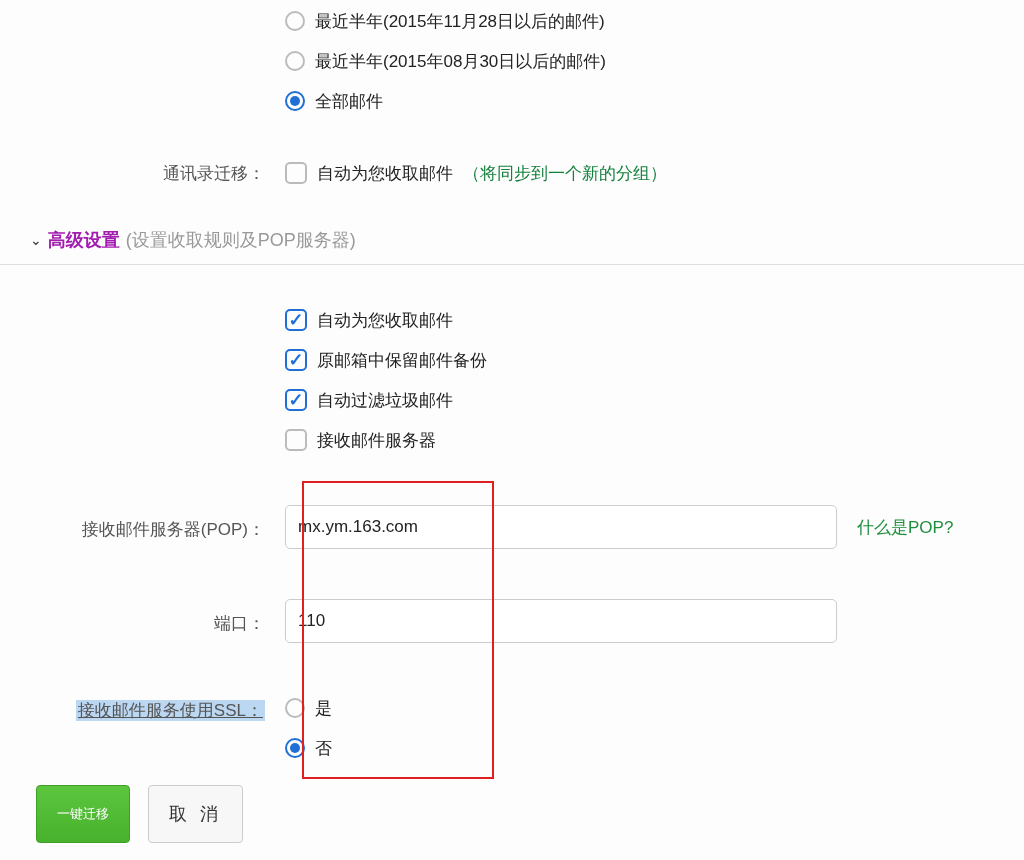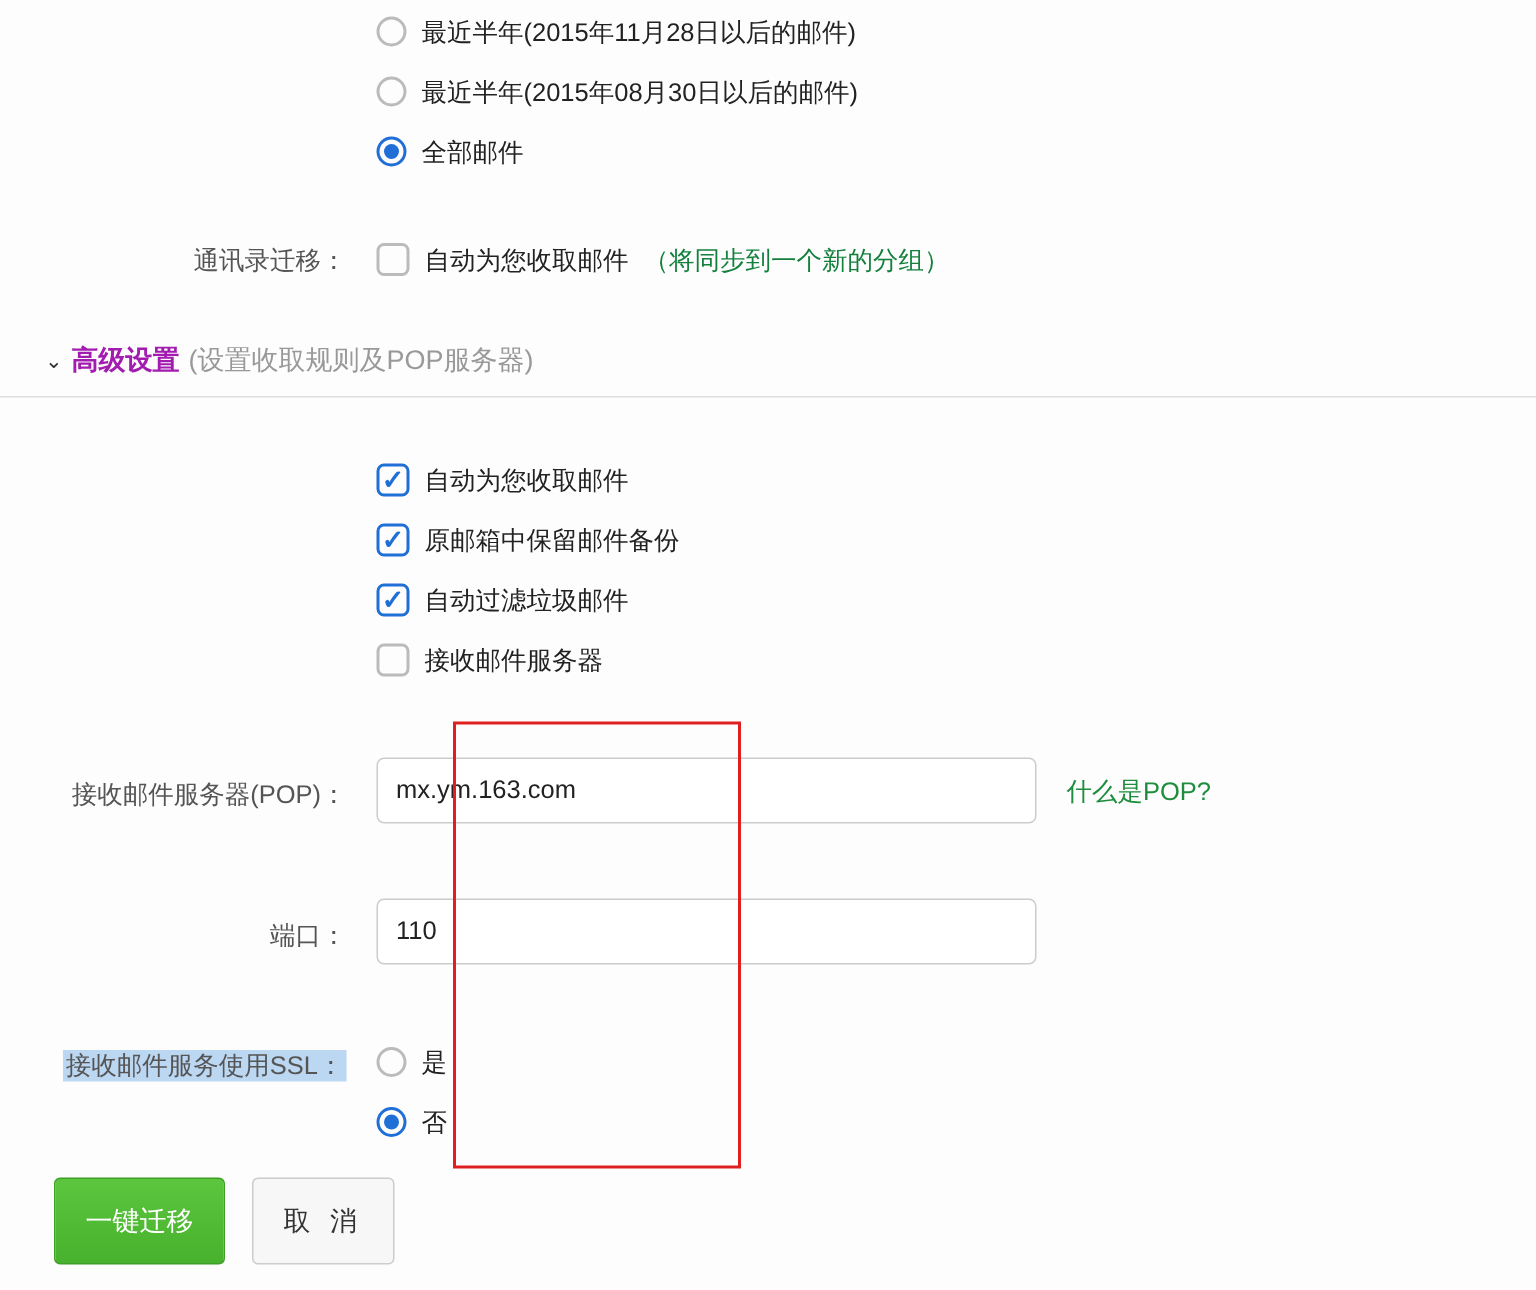--- a/index.html
+++ b/index.html
@@ -9,21 +9,21 @@
     font-size: 17px;
     color: #333;
     width: 1024px;
   }
   .row {
     display: flex;
     align-items: flex-start;
     margin-bottom: 8px;
   }
   .label-col {
-    width: 251px;
+    width: 285px;
     text-align: right;
     padding-right: 20px;
     color: #555;
     font-size: 17px;
     padding-top: 4px;
   }
   .ctrl-col {
     flex: 1;
     display: flex;
     flex-direction: column;
@@ -78,21 +78,21 @@
     margin-top: 30px;
     margin-bottom: 40px;
     font-size: 18px;
   }
   .section-header .caret {
     font-size: 14px;
   }
   .section-header .strong { font-weight: bold; color: #a21caf; }
   .section-header .sub { color: #999; font-weight: normal; }
   .text-input {
-    width: 440px;
+    width: 552px;
     height: 44px;
     border: 1px solid #ccc;
     border-radius: 5px;
     padding: 0 12px;
     font-size: 17px;
     color: #222;
     background: #fff;
   }
   .input-row {
     display: flex;
@@ -117,21 +117,21 @@
     display: flex;
     gap: 18px;
     padding: 14px 0 20px 36px;
   }
   .btn-primary {
     background: linear-gradient(#5cc63f, #48b12d);
     color: #fff;
     border: 1px solid #3fa027;
     border-radius: 4px;
     padding: 8px 20px;
-    font-size: 18px;
+    font-size: 13px;
     cursor: pointer;
   }
   .btn-secondary {
     background: #f7f7f7;
     color: #333;
     border: 1px solid #ccc;
     border-radius: 4px;
     padding: 16px 20px;
     font-size: 18px;
     cursor: pointer;
@@ -209,21 +209,21 @@
     <input class="text-input" type="text" value="mx.ym.163.com" style="">
     <span class="help-link">什么是POP?</span>
   </div>
 
   <div class="input-row">
     <div class="label-col">端口：</div>
     <input class="text-input" type="text" value="110" style="">
   </div>
 
   <div class="row">
-    <div class="label-col" style="padding-top:6px;">
+    <div class="label-col" style="padding-top:6px;text-decoration:underline;">
       <span class="selected-label">接收邮件服务使用SSL：</span>
     </div>
     <div class="ctrl-col">
       <div class="opt-line">
         <span class="radio"></span>
         <span class="option-text">是</span>
       </div>
       <div class="opt-line">
         <span class="radio selected"></span>
         <span class="option-text">否</span>

